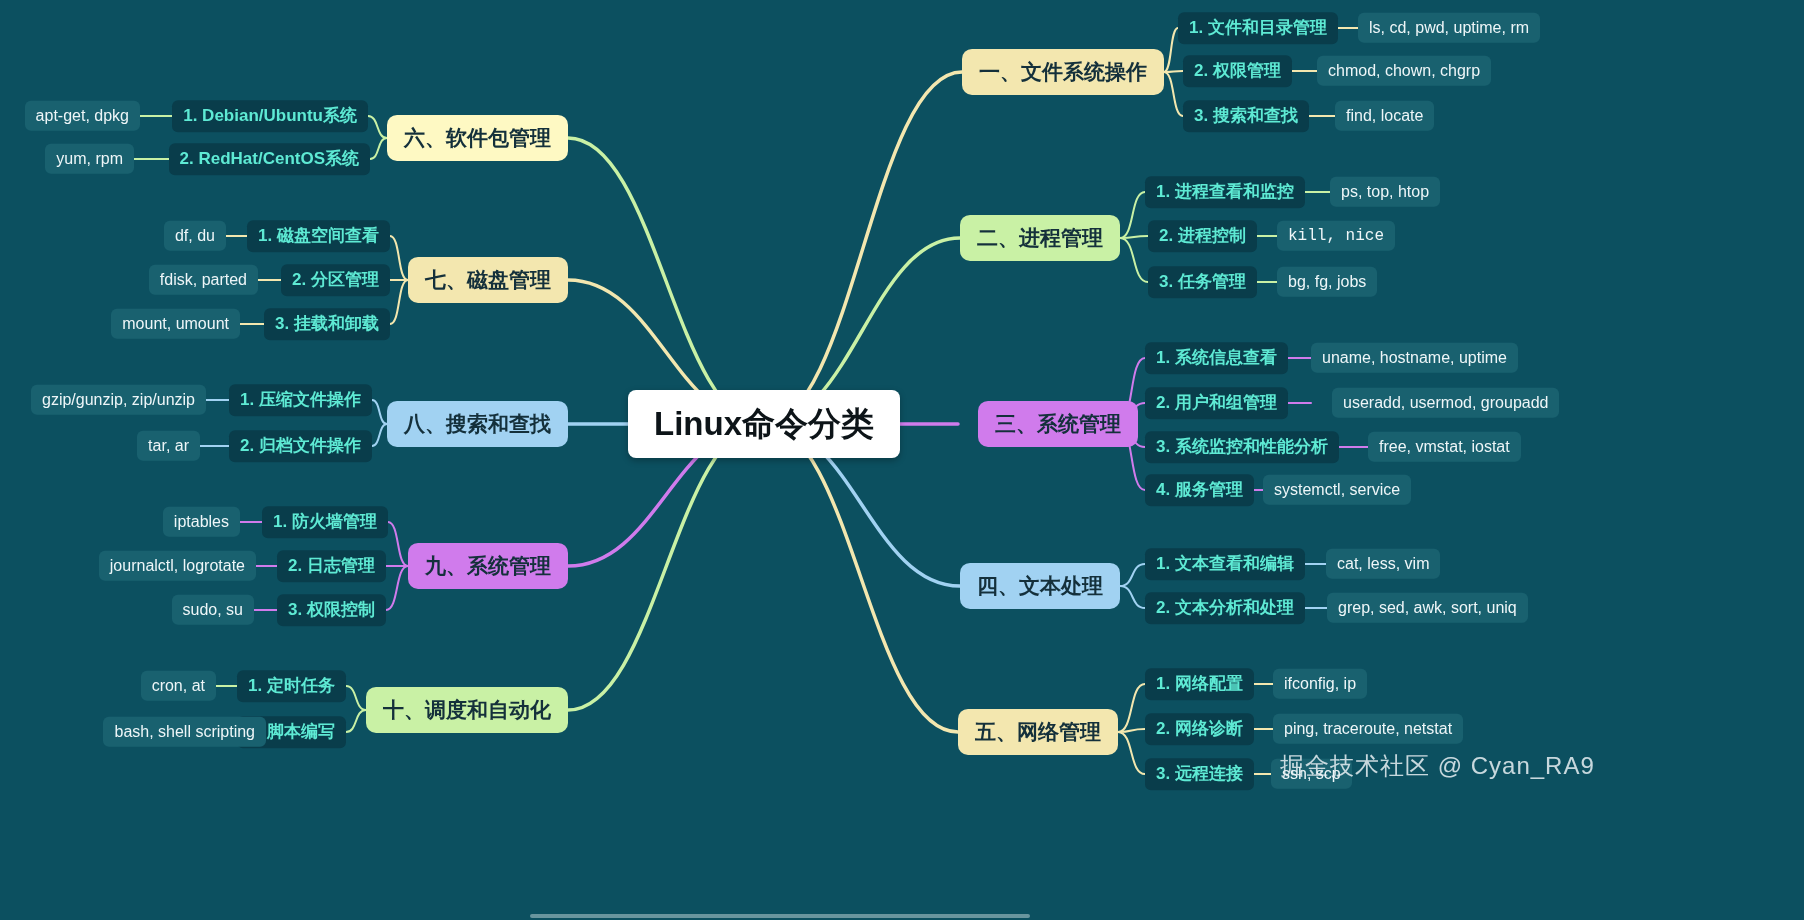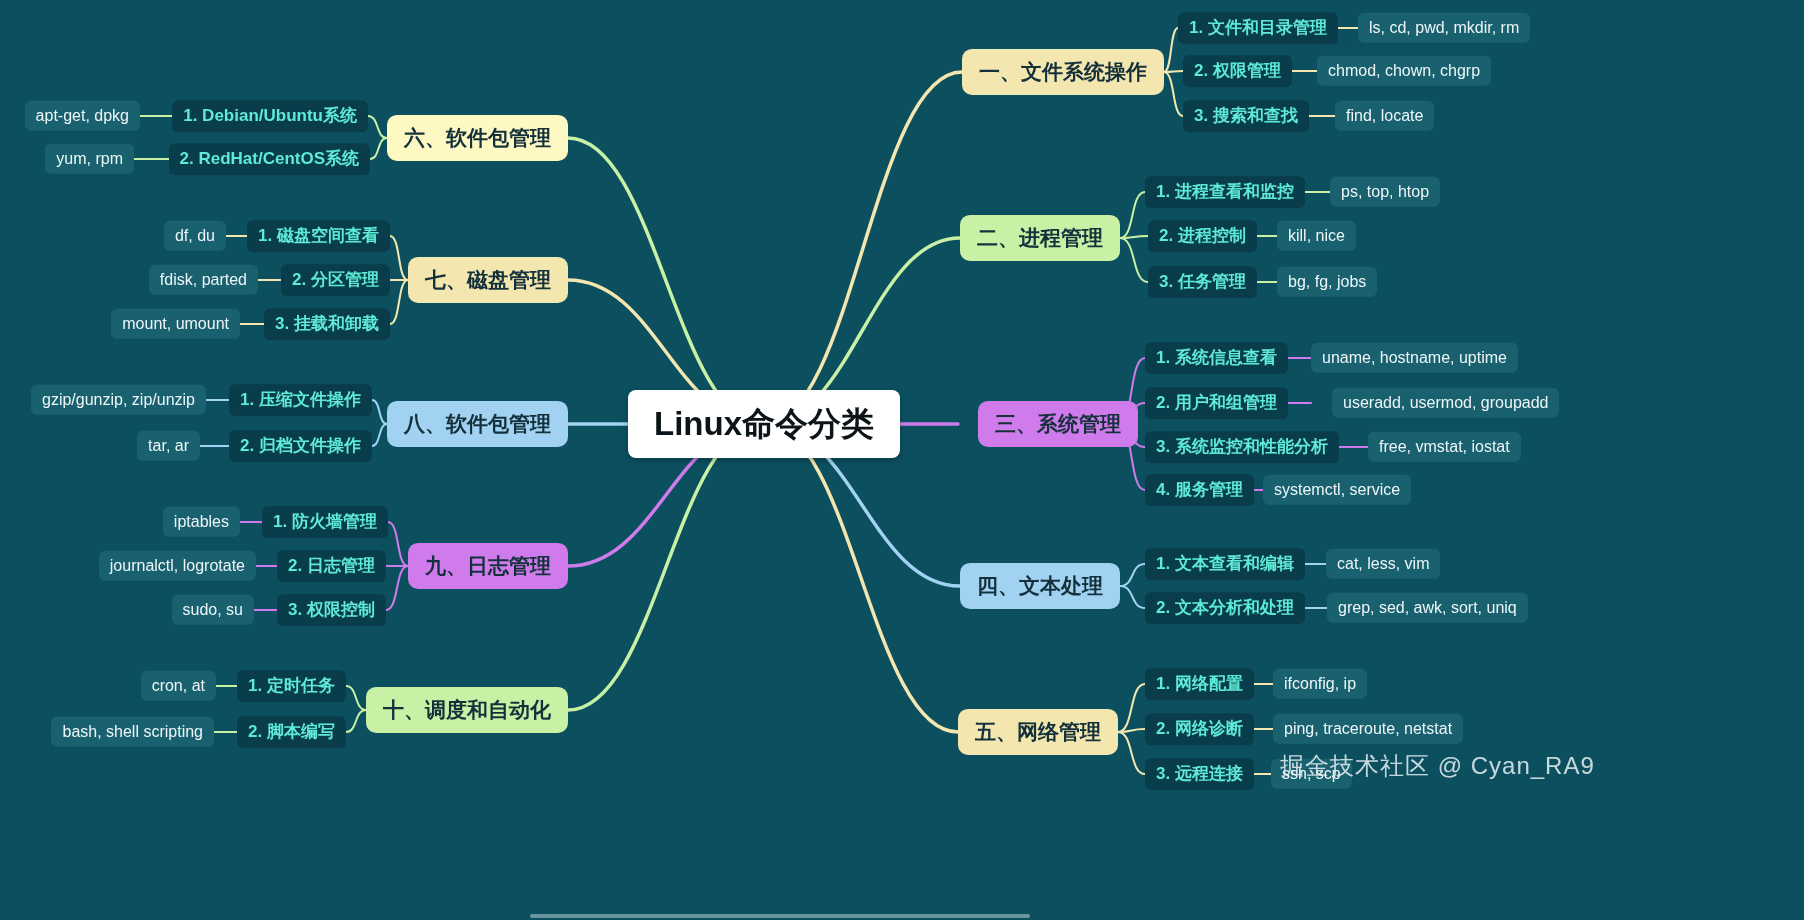--- a/index.html
+++ b/index.html
@@ -132,30 +132,30 @@
       <path d="M366,710 C354,710 358,686 346,686" stroke="#c9f1a5" stroke-width="2" fill="none" stroke-linecap="round"></path>
       <path d="M237,686 L216,686" stroke="#c9f1a5" stroke-width="2" fill="none" stroke-linecap="round"></path>
       <path d="M366,710 C354,710 358,732 346,732" stroke="#c9f1a5" stroke-width="2" fill="none" stroke-linecap="round"></path>
       <path d="M237,732 L214,732" stroke="#c9f1a5" stroke-width="2" fill="none" stroke-linecap="round"></path>
     </svg>
   <div class="node center-node" style="left: 764px; top: 424px;">Linux命令分类</div>
   <div class="watermark" style="left: 1280px; top: 750px;">掘金技术社区 @ Cyan_RA9</div>
   <div class="bottom-bar" style="left: 530px; top: 914px; width: 500px;"></div>
 <div class="node branch-node" style="background: rgb(243, 231, 175); left: 962px; top: 72px;">一、文件系统操作</div>
     <div class="node sub-node" style="left: 1178px; top: 28px;">1. 文件和目录管理</div>
-    <div class="node cmd-node" style="left: 1358px; top: 28px;">ls, cd, pwd, mkdir, rm</div>
+    <div class="node cmd-node" style="left: 1358px; top: 28px;">ls, cd, pwd, uptime, rm</div>
     <div class="node sub-node" style="left: 1183px; top: 71px;">2. 权限管理</div>
     <div class="node cmd-node" style="left: 1317px; top: 71px;">chmod, chown, chgrp</div>
     <div class="node sub-node" style="left: 1183px; top: 116px;">3. 搜索和查找</div>
     <div class="node cmd-node" style="left: 1335px; top: 116px;">find, locate</div>
     <div class="node branch-node" style="background: rgb(201, 241, 165); left: 960px; top: 238px;">二、进程管理</div>
     <div class="node sub-node" style="left: 1145px; top: 192px;">1. 进程查看和监控</div>
     <div class="node cmd-node" style="left: 1330px; top: 192px;">ps, top, htop</div>
     <div class="node sub-node" style="left: 1148px; top: 236px;">2. 进程控制</div>
-    <div class="node cmd-node" style="left: 1277px; top: 236px;">kill, nice</div>
+    <div class="node cmd-node" style="left: 1277px; top: 236px; font-family: Liberation Mono, monospace;">kill, nice</div>
     <div class="node sub-node" style="left: 1148px; top: 282px;">3. 任务管理</div>
     <div class="node cmd-node" style="left: 1277px; top: 282px;">bg, fg, jobs</div>
     <div class="node branch-node" style="background: rgb(208, 123, 236); left: 958px; top: 424px; margin-left: 20px;">三、系统管理</div>
     <div class="node sub-node" style="left: 1145px; top: 358px;">1. 系统信息查看</div>
     <div class="node cmd-node" style="left: 1311px; top: 358px;">uname, hostname, uptime</div>
     <div class="node sub-node" style="left: 1145px; top: 403px;">2. 用户和组管理</div>
     <div class="node cmd-node" style="left: 1311px; top: 403px; margin-left: 21px;">useradd, usermod, groupadd</div>
     <div class="node sub-node" style="left: 1145px; top: 447px;">3. 系统监控和性能分析</div>
     <div class="node cmd-node" style="left: 1368px; top: 447px;">free, vmstat, iostat</div>
     <div class="node sub-node" style="left: 1145px; top: 490px;">4. 服务管理</div>
@@ -177,30 +177,30 @@
     <div class="node cmd-node" style="right: 1664px; top: 116px;">apt-get, dpkg</div>
     <div class="node sub-node" style="right: 1434px; top: 159px;">2. RedHat/CentOS系统</div>
     <div class="node cmd-node" style="right: 1670px; top: 159px;">yum, rpm</div>
     <div class="node branch-node" style="background: rgb(243, 231, 175); right: 1236px; top: 280px;">七、磁盘管理</div>
     <div class="node sub-node" style="right: 1414px; top: 236px;">1. 磁盘空间查看</div>
     <div class="node cmd-node" style="right: 1578px; top: 236px;">df, du</div>
     <div class="node sub-node" style="right: 1414px; top: 280px;">2. 分区管理</div>
     <div class="node cmd-node" style="right: 1546px; top: 280px;">fdisk, parted</div>
     <div class="node sub-node" style="right: 1414px; top: 324px;">3. 挂载和卸载</div>
     <div class="node cmd-node" style="right: 1564px; top: 324px;">mount, umount</div>
-    <div class="node branch-node" style="background: rgb(161, 210, 242); right: 1236px; top: 424px;">八、软件包管理</div>
+    <div class="node branch-node" style="background: rgb(161, 210, 242); right: 1236px; top: 424px;">八、搜索和查找</div>
     <div class="node sub-node" style="right: 1432px; top: 400px;">1. 压缩文件操作</div>
     <div class="node cmd-node" style="right: 1598px; top: 400px;">gzip/gunzip, zip/unzip</div>
     <div class="node sub-node" style="right: 1432px; top: 446px;">2. 归档文件操作</div>
     <div class="node cmd-node" style="right: 1604px; top: 446px;">tar, ar</div>
-    <div class="node branch-node" style="background: rgb(208, 123, 236); right: 1236px; top: 566px;">九、日志管理</div>
+    <div class="node branch-node" style="background: rgb(208, 123, 236); right: 1236px; top: 566px;">九、系统管理</div>
     <div class="node sub-node" style="right: 1416px; top: 522px;">1. 防火墙管理</div>
     <div class="node cmd-node" style="right: 1564px; top: 522px;">iptables</div>
     <div class="node sub-node" style="right: 1418px; top: 566px;">2. 日志管理</div>
     <div class="node cmd-node" style="right: 1548px; top: 566px;">journalctl, logrotate</div>
     <div class="node sub-node" style="right: 1418px; top: 610px;">3. 权限控制</div>
     <div class="node cmd-node" style="right: 1550px; top: 610px;">sudo, su</div>
     <div class="node branch-node" style="background: rgb(201, 241, 165); right: 1236px; top: 710px;">十、调度和自动化</div>
     <div class="node sub-node" style="right: 1458px; top: 686px;">1. 定时任务</div>
     <div class="node cmd-node" style="right: 1588px; top: 686px;">cron, at</div>
     <div class="node sub-node" style="right: 1458px; top: 732px;">2. 脚本编写</div>
-    <div class="node cmd-node" style="right: 1590px; top: 732px;">bash, shell scripting</div>
+    <div class="node cmd-node" style="right: 1538px; top: 732px;">bash, shell scripting</div>
   </div>
 
 </body></html>

